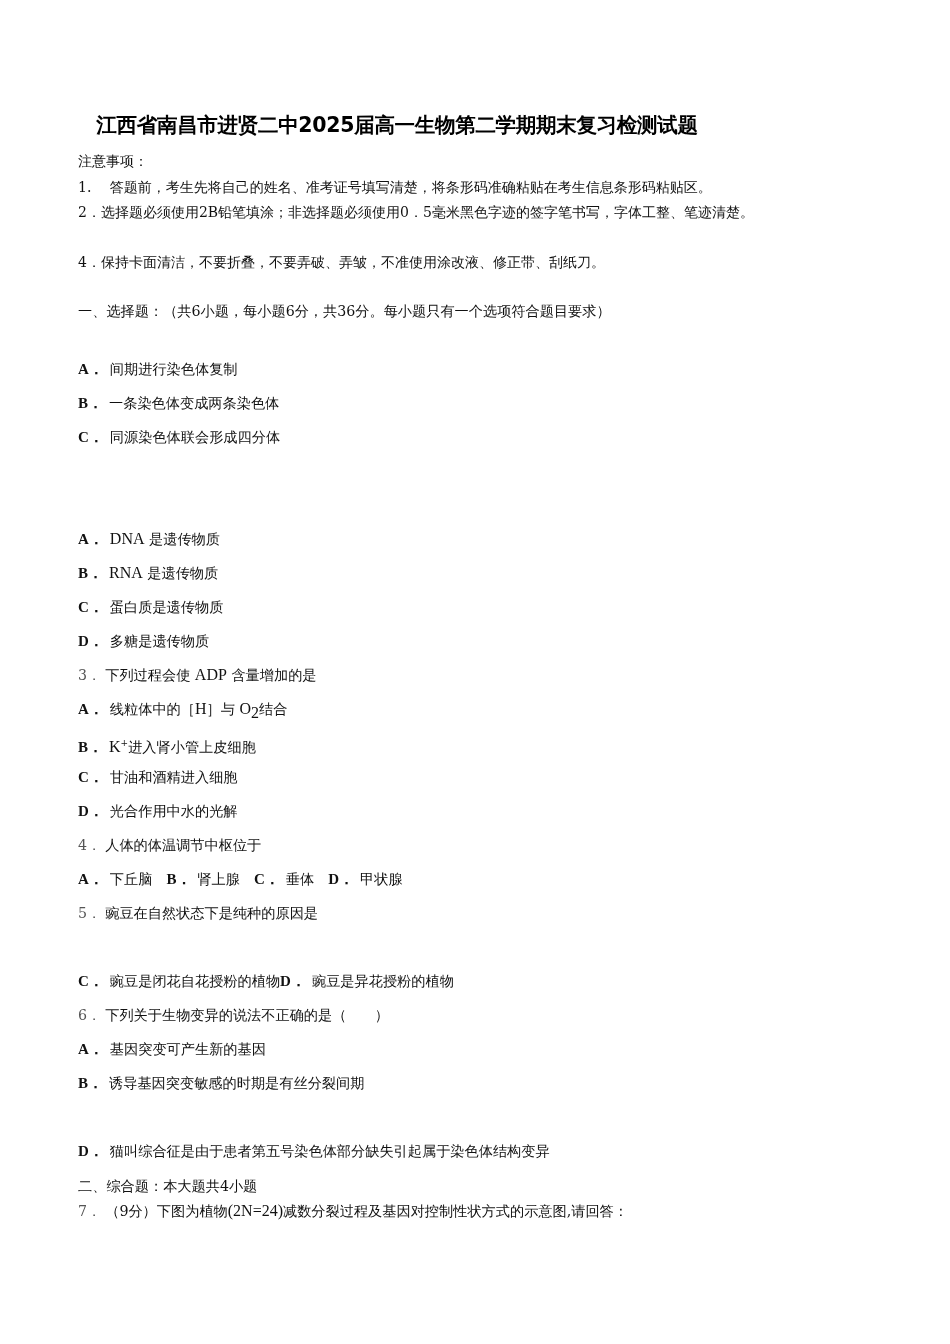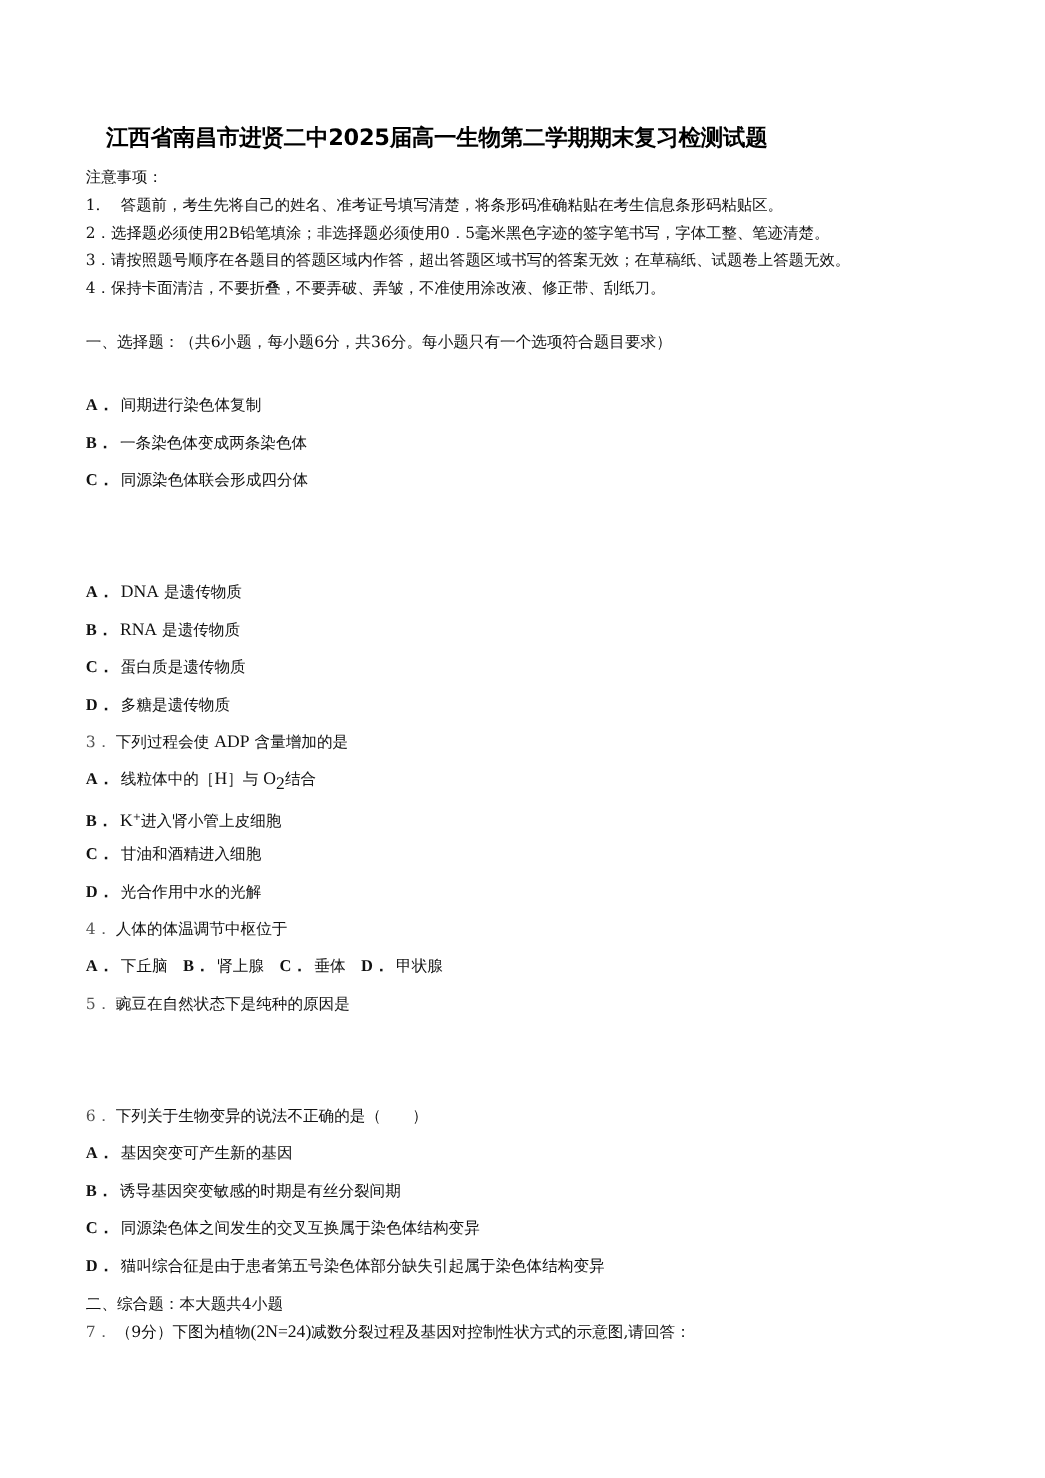--- a/index.html
+++ b/index.html
@@ -28,21 +28,20 @@
 </head>
 <body>
 
 <div class="page">
 
   <div class="title">江西省南昌市进贤二中2025届高一生物第二学期期末复习检测试题</div>
 
   <div class="line notice" style="top:152px">注意事项：</div>
   <div class="line notice" style="top:178px">1.　 答题前，考生先将自己的姓名、准考证号填写清楚，将条形码准确粘贴在考生信息条形码粘贴区。</div>
   <div class="line notice" style="top:203px">2．选择题必须使用2B铅笔填涂；非选择题必须使用0．5毫米黑色字迹的签字笔书写，字体工整、笔迹清楚。</div>
-  <div class="line notice" style="top:228px">3．请按照题号顺序在各题目的答题区域内作答，超出答题区域书写的答案无效；在草稿纸、试题卷上答题无效。</div>
   <div class="line notice" style="top:253px">4．保持卡面清洁，不要折叠，不要弄破、弄皱，不准使用涂改液、修正带、刮纸刀。</div>
 
   <div class="line" style="top:302px">一、选择题：（共6小题，每小题6分，共36分。每小题只有一个选项符合题目要求）</div>
 
   <div class="line" style="top:360px">
     <span class="opt-letter">A．</span><span>间期进行染色体复制</span>
   </div>
   <div class="line" style="top:394px">
     <span class="opt-letter">B．</span><span>一条染色体变成两条染色体</span>
   </div>
@@ -82,32 +81,32 @@
   <div class="line" style="top:836px">
     <span class="qnum">4．</span><span>人体的体温调节中枢位于</span>
   </div>
   <div class="line" style="top:870px">
     <span class="opt-letter">A．</span><span>下丘脑</span><span class="gap"></span><span class="opt-letter">B．</span><span>肾上腺</span><span class="gap"></span><span class="opt-letter">C．</span><span>垂体</span><span class="gap"></span><span class="opt-letter">D．</span><span>甲状腺</span>
   </div>
 
   <div class="line" style="top:904px">
     <span class="qnum">5．</span><span>豌豆在自然状态下是纯种的原因是</span>
   </div>
+  <div class="line" style="top:972px">
+    <span class="opt-letter">C．</span><span>豌豆是闭花自花授粉的植物</span><span class="opt-letter">D．</span><span>豌豆是异花授粉的植物</span>
+  </div>
 
   <div class="line" style="top:1006px">
     <span class="qnum">6．</span><span>下列关于生物变异的说法不正确的是（　　）</span>
   </div>
   <div class="line" style="top:1040px">
     <span class="opt-letter">A．</span><span>基因突变可产生新的基因</span>
   </div>
   <div class="line" style="top:1074px">
     <span class="opt-letter">B．</span><span>诱导基因突变敏感的时期是有丝分裂间期</span>
-  </div>
-  <div class="line" style="top:1108px">
-    <span class="opt-letter">C．</span><span>同源染色体之间发生的交叉互换属于染色体结构变异</span>
   </div>
   <div class="line" style="top:1142px">
     <span class="opt-letter">D．</span><span>猫叫综合征是由于患者第五号染色体部分缺失引起属于染色体结构变异</span>
   </div>
 
   <div class="line" style="top:1177px">二、综合题：本大题共4小题</div>
 
   <div class="line" style="top:1202px">
     <span class="qnum">7．</span><span>（9分）</span><span>下图为植物</span><span class="bold-latin">(2N=24)</span><span>减数分裂过程及基因对控制性状方式的示意图,请回答：</span>
   </div>

